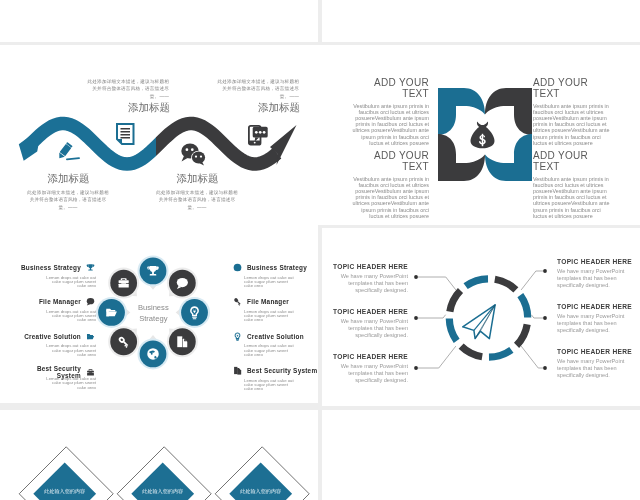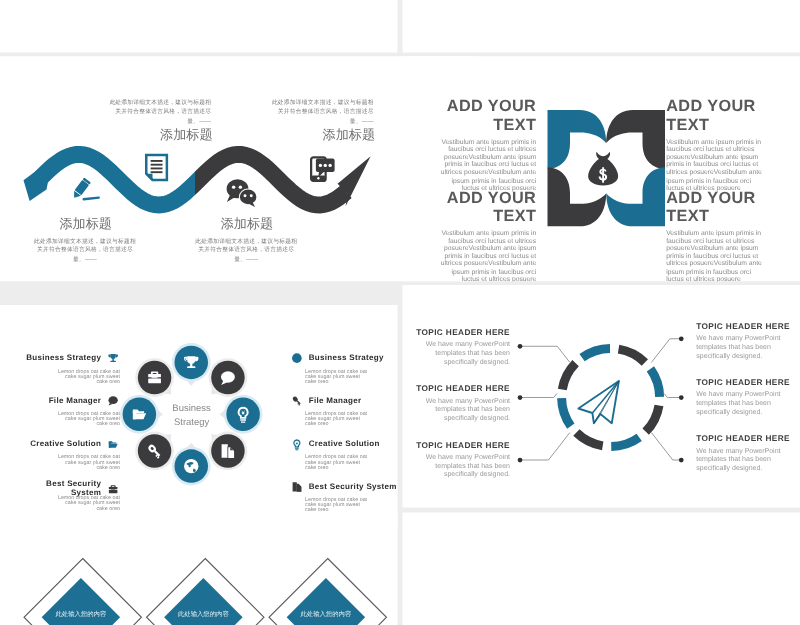--- a/index.html
+++ b/index.html
@@ -3,39 +3,39 @@
 <meta charset="utf-8">
 <style>
   html,body{margin:0;padding:0;}
   body{width:640px;height:500px;background:#ededed;font-family:"Liberation Sans",sans-serif;overflow:hidden;}
   .grid{position:relative;width:640px;height:500px;}
   .slide{position:absolute;background:#fff;overflow:hidden;}
   .s1{left:0;top:-230px;width:318px;height:272px;}
   .s2{left:322px;top:-230px;width:318px;height:272px;}
   .s3{left:0;top:45px;width:382px;height:180px;}
   .s4{left:322px;top:45px;width:318px;height:180px;}
-  .s5{left:0;top:244px;width:318px;height:178px;}
+  .s5{left:0;top:225px;width:318px;height:178px;}
   .s6{left:322px;top:228px;width:318px;height:178px;}
   .s7{left:0;top:410px;width:318px;height:90px;}
   .s8{left:322px;top:410px;width:318px;height:90px;}
   svg{display:block;}
   .abs{position:absolute;}
   
   .s3t{position:absolute;width:84px;}
   .s3body{font-size:4.6px;line-height:7.4px;color:#7b7b7b;text-align:right;letter-spacing:0.2px;}
   .s3title{font-size:10.5px;color:#6d6d6d;text-align:right;margin-top:1px;margin-right:-1px;}
   .s3title-c{text-align:center;margin-bottom:3px;}
   .s3t-a{left:85px;top:33px;}
   .s3t-b{left:215px;top:33px;}
   .s3t-c{left:26px;top:126px;width:84px;}
   .s3t-d{left:155px;top:126px;width:84px;}
   .s3t-c .s3body,.s3t-d .s3body{text-align:center;}
   
   .s4t{position:absolute;width:81px;}
-  .s4h{font-size:13px;letter-spacing:0.3px;color:#595959;text-align:right;font-weight:700;}
+  .s4h{font-size:10px;letter-spacing:0.3px;color:#595959;text-align:right;font-weight:400;}
   .s4b{font-size:5.4px;line-height:6.2px;color:#8a8a8a;text-align:right;margin-top:3.5px;}
   .s4h-l,.s4b-l{text-align:left;}
   .s4-tl{left:26px;top:32px;}
   .s4-tr{left:211px;top:32px;}
   .s4-bl{left:26px;top:105px;}
   .s4-br{left:211px;top:105px;}
   
   .s5center{font-size:7.6px;fill:#8a8a8a;font-family:"Liberation Sans",sans-serif;}
   .s5col{position:absolute;width:82px;}
   .s5left{left:14px;top:37px;text-align:right;}

